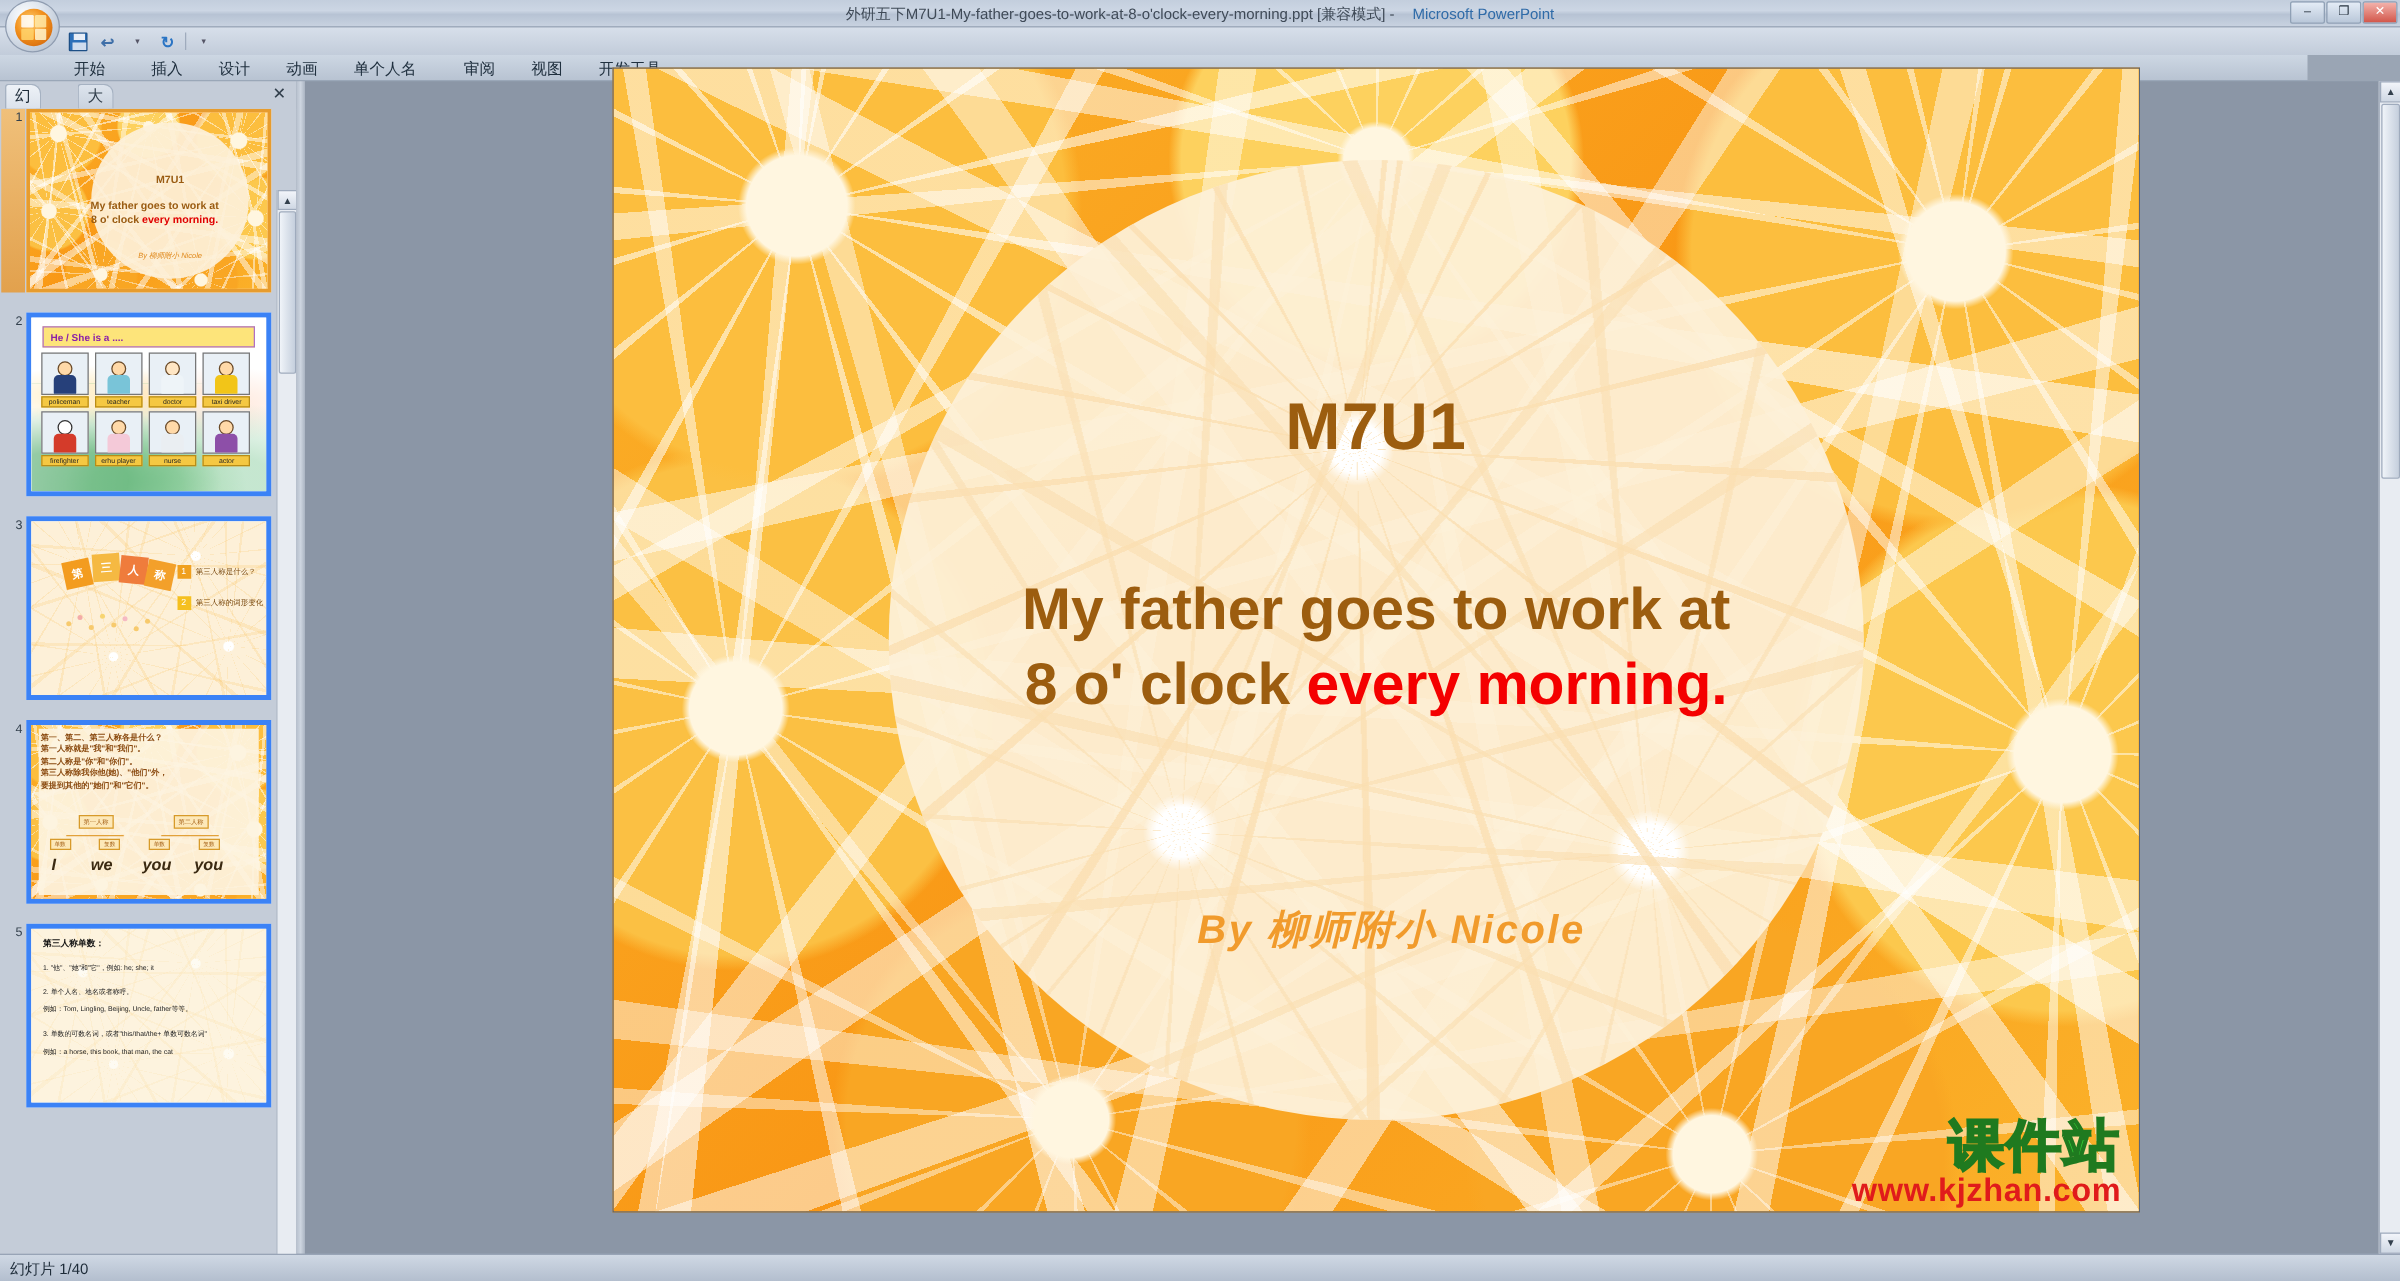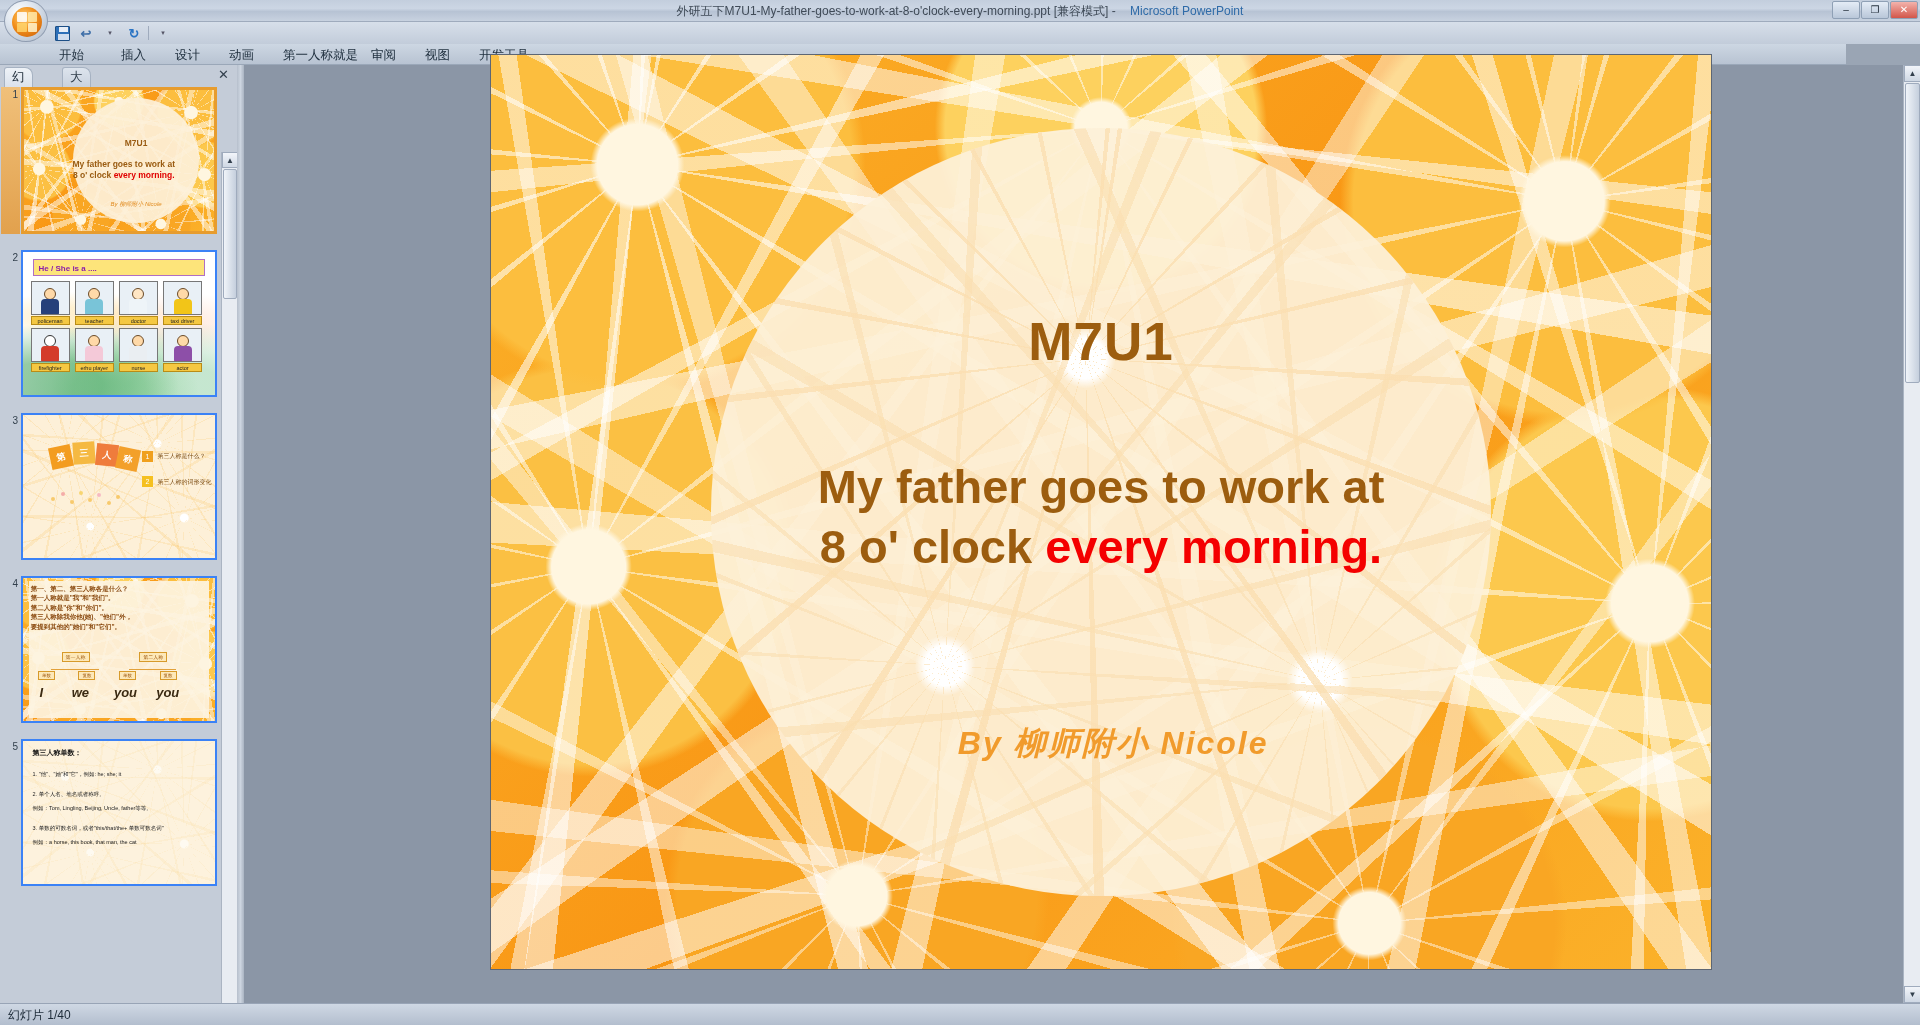--- a/index.html
+++ b/index.html
@@ -107,21 +107,21 @@
     position: absolute; left: 0; top: 22px; width: 237px; height: 916px;
     overflow: hidden; background: #c4ccd8;
   }
   .thumb-row { position: relative; margin: 0 0 8px 0; }
   .thumb-num {
     position: absolute; left: 4px; top: 2px; width: 14px;
     font-size: 10px; color: #33404d; text-align: right;
   }
   .thumb-box {
     position: absolute; left: 21px; top: 0; width: 196px; height: 147px;
-    background: #fff; border: 2px solid #3b82f6; overflow: hidden;
+    background: #fff; border: 4px solid #3b82f6; overflow: hidden;
   }
   .thumb-row.selected .thumb-box { border: 3px solid #e79c2e; }
   .thumb-row.selected .sel-band {
     position:absolute; left:1px; top:0; width:19px; height:147px;
     background: linear-gradient(to bottom,#f0c07a,#e2a14d);
   }
 
   
   .citrus {
     position:absolute; inset:0;
@@ -371,21 +371,21 @@
       <i></i>
       <i></i>
   </div>
 </div>
 
 <div class="ribbon-tabs">
   <div class="rtab" style="left:50px">开始</div>
   <div class="rtab" style="left:112px">插入</div>
   <div class="rtab" style="left:166px">设计</div>
   <div class="rtab" style="left:220px">动画</div>
-  <div class="rtab" style="left:274px">第一人称就是</div>
+  <div class="rtab" style="left:274px">单个人名</div>
   <div class="rtab" style="left:362px">审阅</div>
   <div class="rtab" style="left:416px">视图</div>
   <div class="rtab" style="left:470px">开发工具</div>
 </div>
 
 <div class="leftpane">
   <div class="pane-tabs">
     <div class="pane-tab" style="left:0">幻灯片</div>
     <div class="pane-tab inactive" style="left:58px">大纲</div>
   </div>
@@ -564,20 +564,24 @@
     <div class="citrus"></div>
     <div class="slide-circle">
       <div class="veins"></div>
     </div>
     <div class="slide-m7u1">M7U1</div>
     <div class="slide-body">
       <span>My father goes to work at</span><br>
       <span>8 o' clock </span><span class="red">every morning.</span>
     </div>
     <div class="slide-sig">By 柳师附小 Nicole</div>
+    <div class="watermark">
+      <div class="wm-big">课件站</div>
+      <div class="wm-small">www.kjzhan.com</div>
+    </div>
   </div>
 </div>
 
 <div class="vscroll">
   <div class="sb-btn" style="top:0">▲</div>
   <div class="sb-thumb" style="top:18px;height:300px"></div>
   <div class="sb-btn" style="bottom:0">▼</div>
 </div>
 
 <div class="statusbar">

